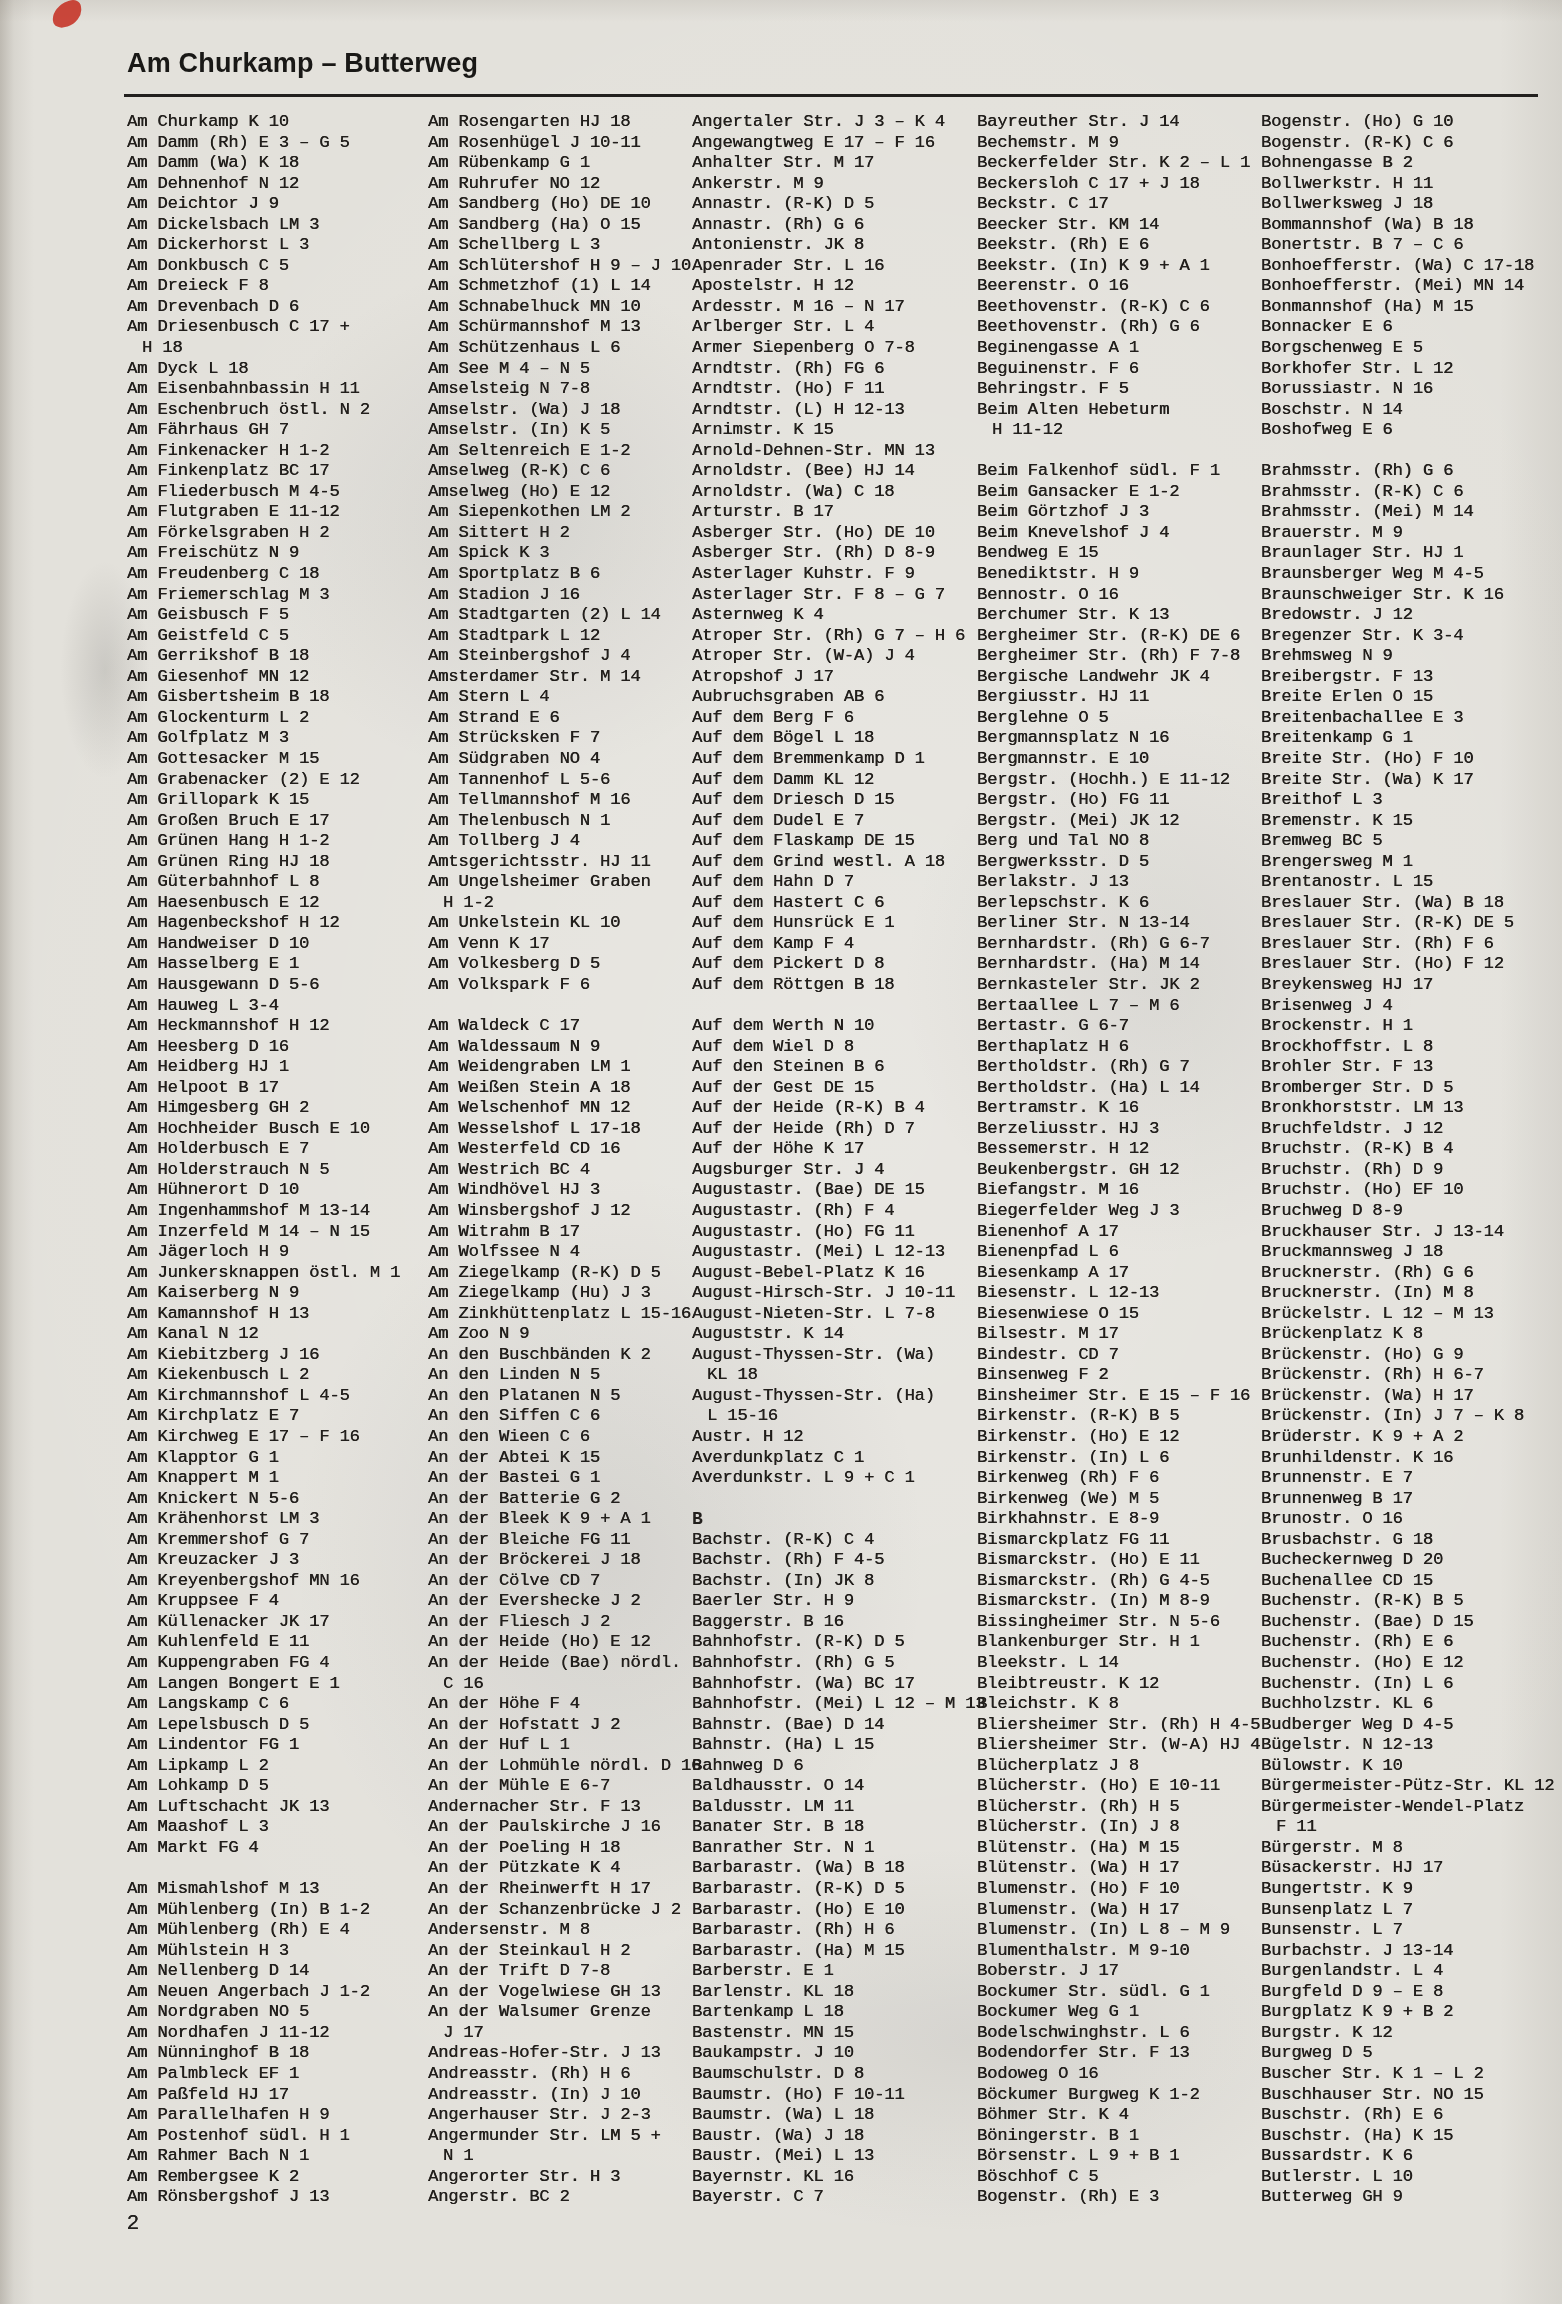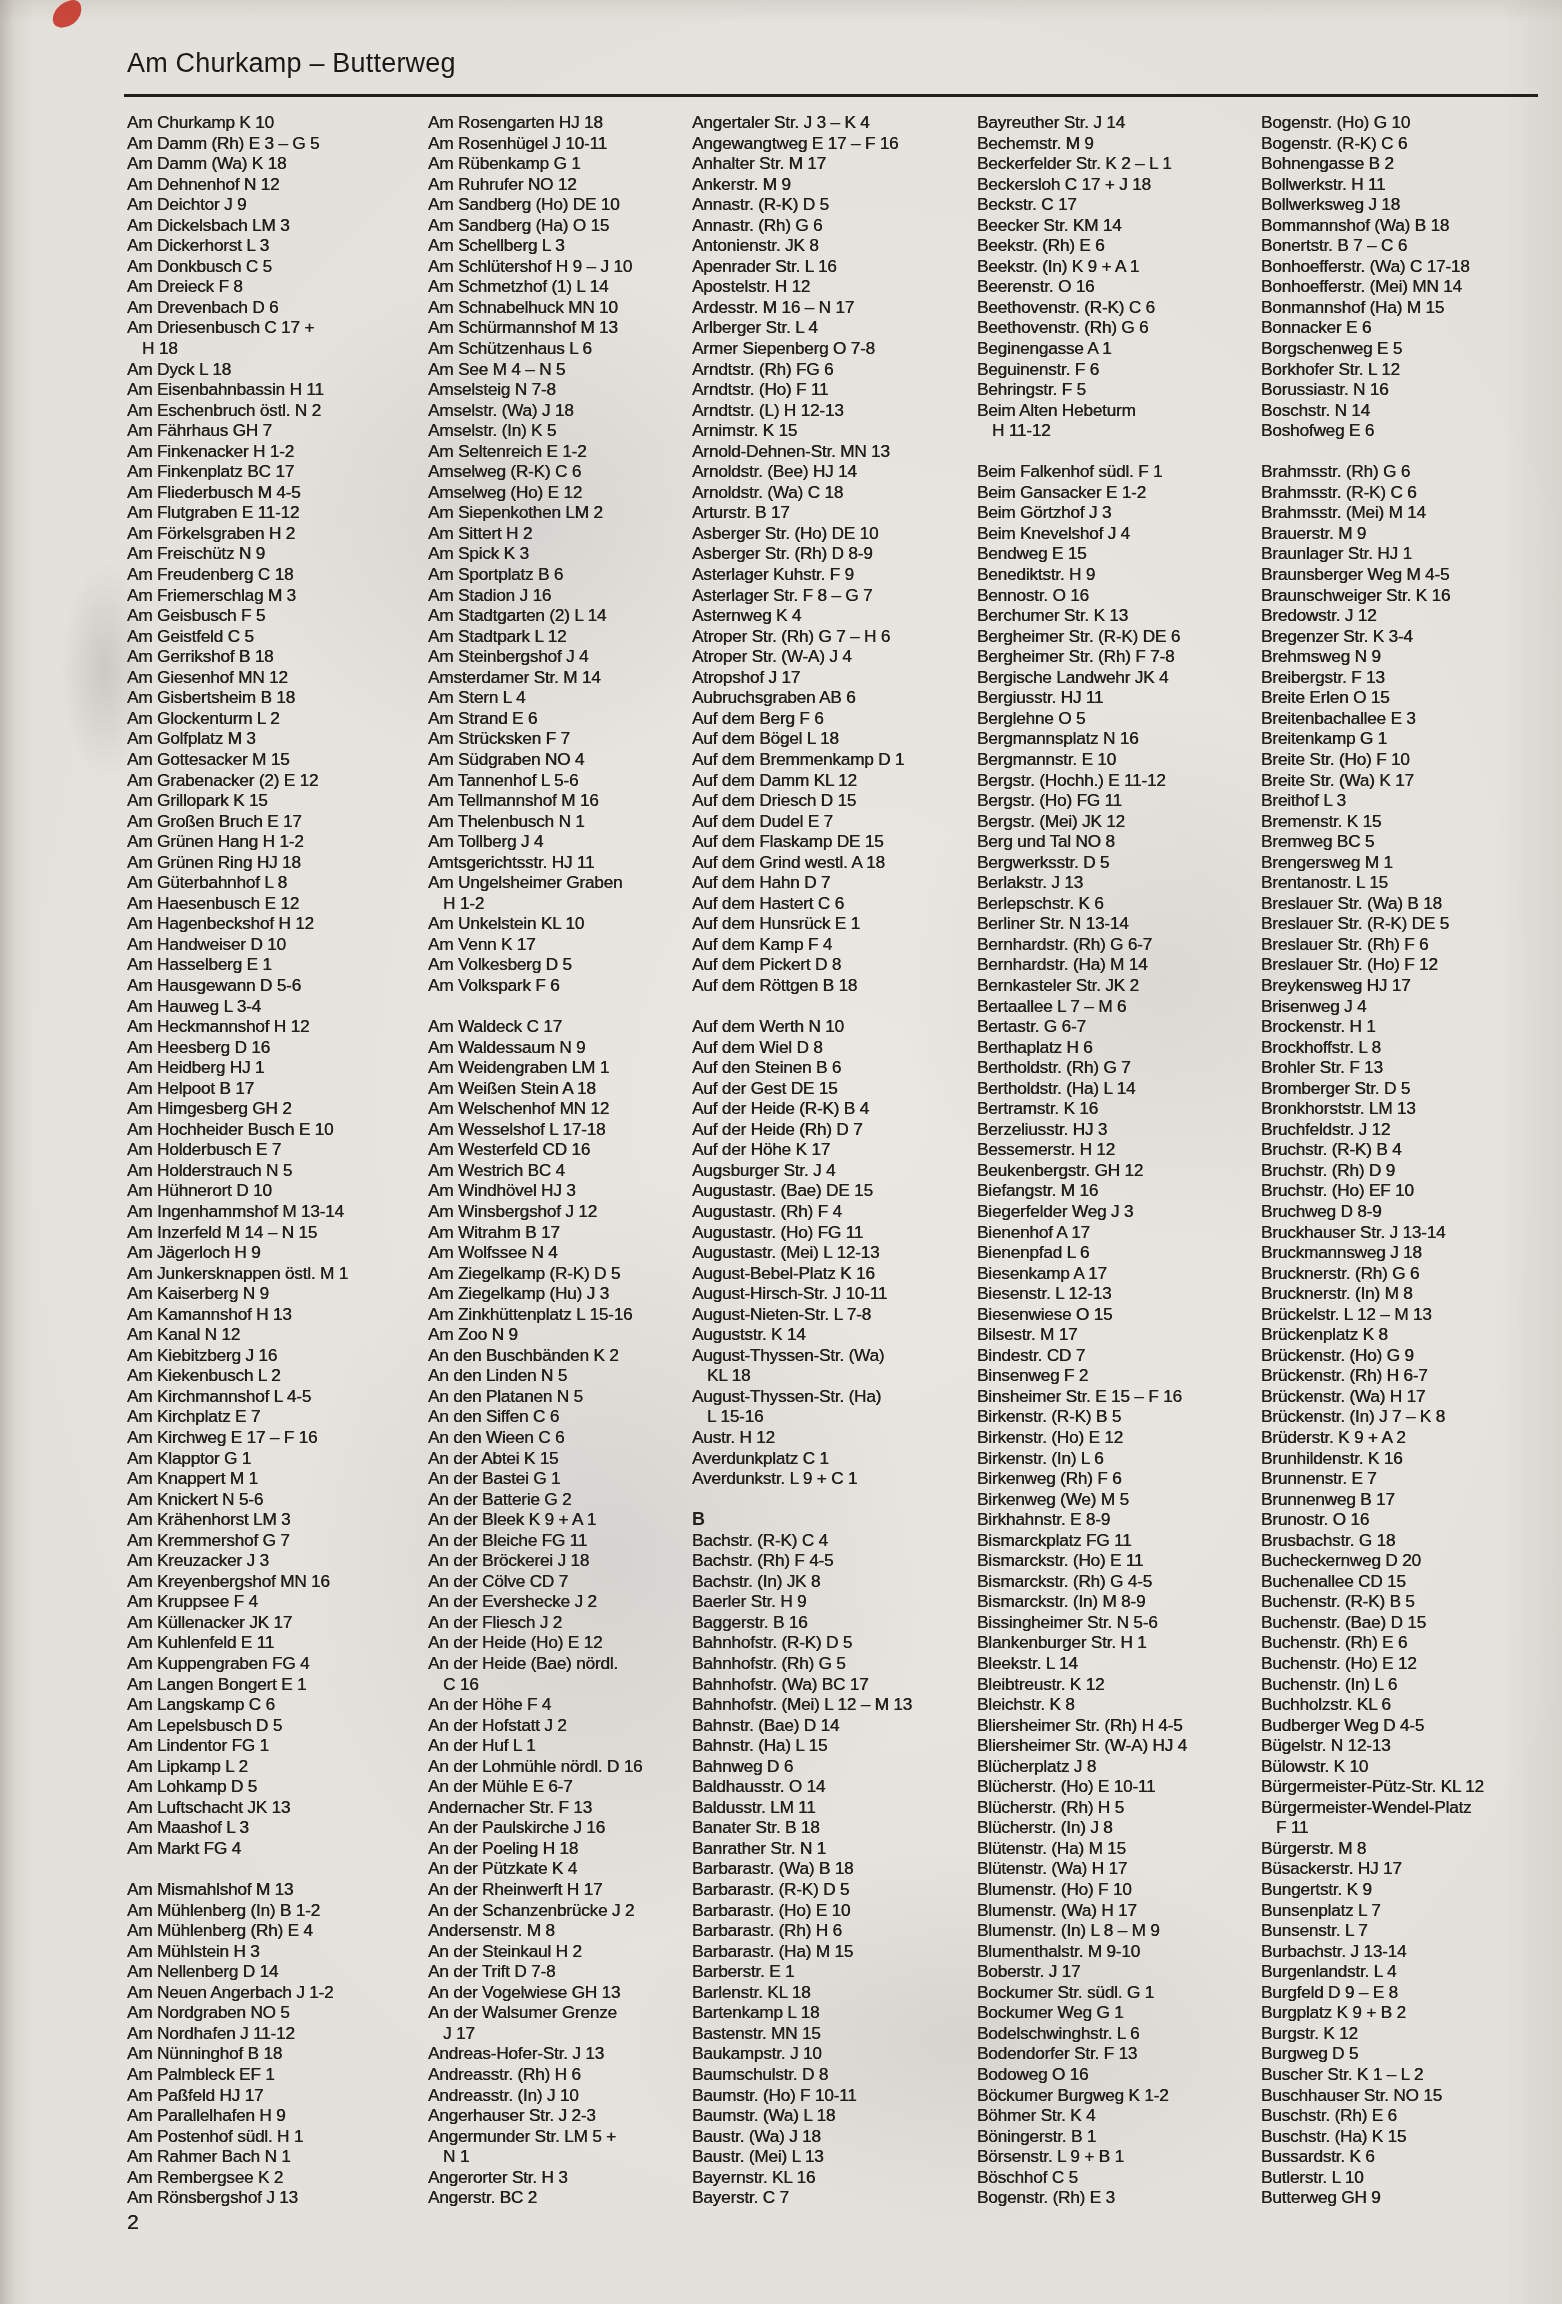--- a/index.html
+++ b/index.html
@@ -22,28 +22,28 @@
   .s4 { left:620px; top:1850px; width:700px; height:380px; background:radial-gradient(ellipse at center, rgba(100,100,102,.11), rgba(100,100,102,0) 72%); }
   .s5 { left:60px;  top:560px;  width:90px;  height:220px; background:radial-gradient(ellipse at center, rgba(90,88,84,.18), rgba(90,88,84,0) 70%); }
   .red-mark {
     position:absolute; left:52px; top:2px; width:30px; height:24px;
     background:rgba(196,44,30,.85);
     border-radius:60% 40% 55% 45%;
     transform:rotate(-18deg) skewX(-12deg);
   }
   .page-title {
     position:absolute; left:127px; top:48px;
-    font-size:27px; font-weight:400; letter-spacing:.2px; color:#191816;
+    font-size:27px; font-weight:700; letter-spacing:.2px; color:#191816;
     white-space:nowrap;
   }
   .header-rule {
     position:absolute; left:124px; top:94px; width:1414px; height:3px;
     background:#22201e;
   }
-  .col { position:absolute; top:112px; width:281px; }
+  .col { position:absolute; top:112px; width:281px;font-family:Liberation Mono, monospace; }
   .c1 { left:127px; }  .c2 { left:428px; }  .c3 { left:692px; }
   .c4 { left:977px; }  .c5 { left:1261px; }
   .line {
     height:20.55px; line-height:20.55px; font-size:17.2px;
     letter-spacing:-0.2px; white-space:nowrap; color:#221f1c;
     text-shadow:0.35px 0 0 currentColor;
   }
   .line.cont { padding-left:15px; }
   .line.section-head { font-weight:700; font-size:18px; text-shadow:none; }
   .page-number {

